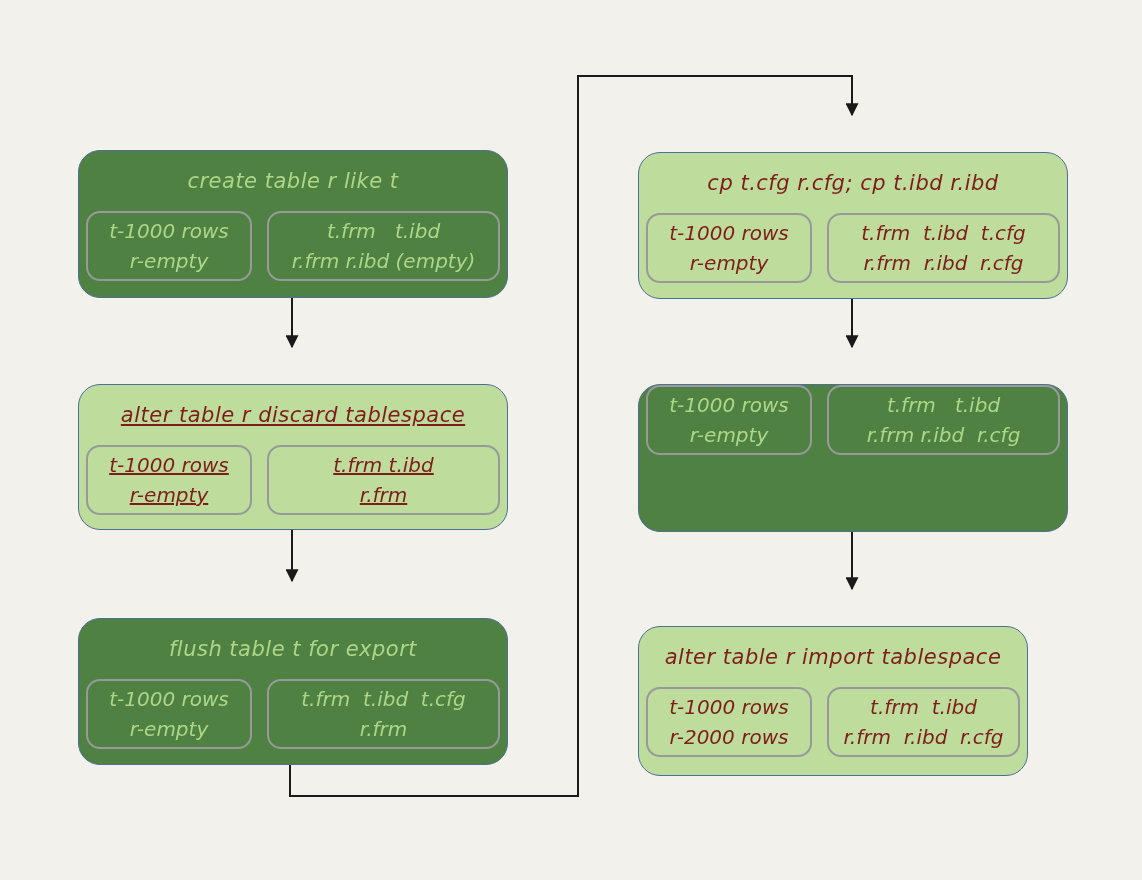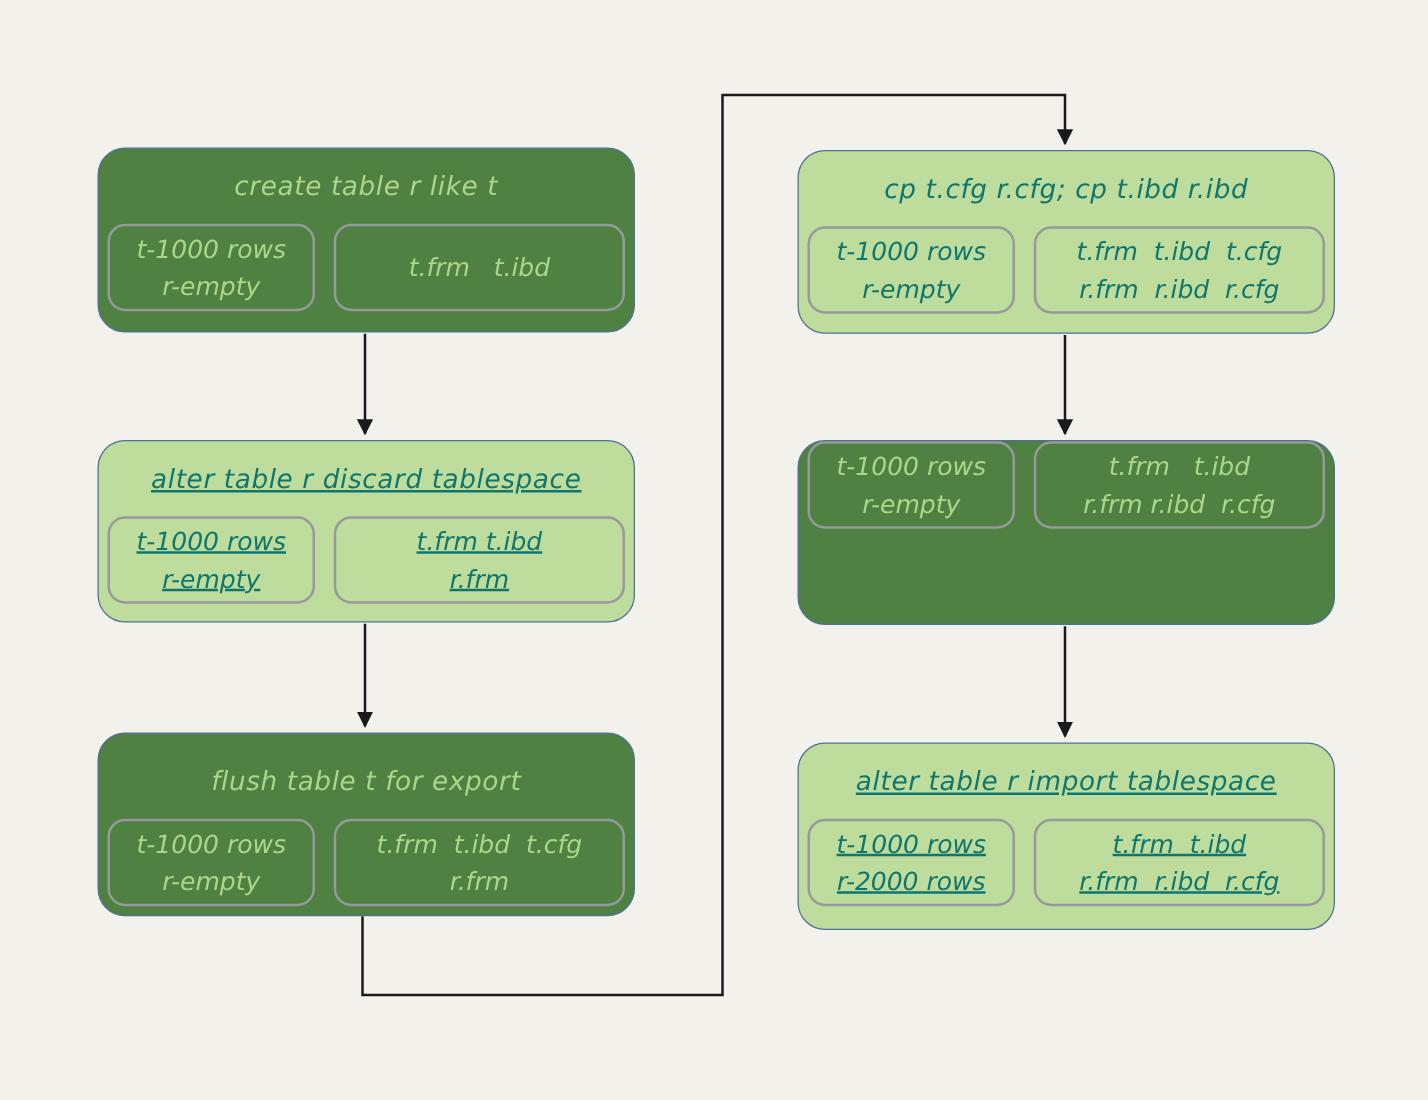--- a/index.html
+++ b/index.html
@@ -25,28 +25,29 @@
   }
   .flow-box {
     position: absolute;
     z-index: 2;
     border: 1.5px solid #4e7096;
     border-radius: 22px;
     box-sizing: border-box;
     display: flex;
     flex-direction: column;
     font-style: italic;
+    margin-top: 32px;
   }
   .flow-box.dark {
     background: #4e8142;
     color: #aed689;
   }
   .flow-box.light {
     background: #bedc9b;
-    color: #0f766e;
+    color: #7f1d1d;
   }
   .box-title {
     height: 60px;
     display: flex;
     align-items: center;
     justify-content: center;
     font-size: 21px;
     letter-spacing: 0.5px;
     white-space: pre;
   }
@@ -92,39 +93,40 @@
 
   <div class="flow-box dark" style="left:78px; top:118px; width:430px; height:148px;">
     <div class="box-title">create table r like t</div>
     <div class="inner-row">
       <div class="inner-box rows-box">
         <span class="inner-line">t-1000 rows</span>
         <span class="inner-line">r-empty</span>
       </div>
       <div class="inner-box files-box">
         <span class="inner-line">t.frm   t.ibd</span>
+        <span class="inner-line">r.frm r.ibd (empty)</span>
       </div>
     </div>
   </div>
 
   <div class="flow-box light" style="left:78px; top:352px; width:430px; height:146px;text-decoration:underline;">
     <div class="box-title">alter table r discard tablespace</div>
     <div class="inner-row">
       <div class="inner-box rows-box">
         <span class="inner-line">t-1000 rows</span>
         <span class="inner-line">r-empty</span>
       </div>
       <div class="inner-box files-box">
         <span class="inner-line">t.frm t.ibd</span>
         <span class="inner-line">r.frm</span>
       </div>
     </div>
   </div>
 
-  <div class="flow-box dark" style="left:78px; top:586px; width:430px; height:147px;justify-content:center;">
+  <div class="flow-box dark" style="left:78px; top:586px; width:430px; height:147px;">
     <div class="box-title">flush table t for export</div>
     <div class="inner-row">
       <div class="inner-box rows-box">
         <span class="inner-line">t-1000 rows</span>
         <span class="inner-line">r-empty</span>
       </div>
       <div class="inner-box files-box">
         <span class="inner-line">t.frm  t.ibd  t.cfg</span>
         <span class="inner-line">r.frm</span>
       </div>
@@ -151,21 +153,21 @@
         <span class="inner-line">t-1000 rows</span>
         <span class="inner-line">r-empty</span>
       </div>
       <div class="inner-box files-box">
         <span class="inner-line">t.frm   t.ibd</span>
         <span class="inner-line">r.frm r.ibd  r.cfg</span>
       </div>
     </div>
   </div>
 
-  <div class="flow-box light" style="left:638px; top:594px; width:430px; height:150px;text-decoration:underline;">
+  <div class="flow-box light" style="left:638px; top:594px; width:390px; height:150px;">
     <div class="box-title">alter table r import tablespace</div>
     <div class="inner-row">
       <div class="inner-box rows-box">
         <span class="inner-line">t-1000 rows</span>
         <span class="inner-line">r-2000 rows</span>
       </div>
       <div class="inner-box files-box">
         <span class="inner-line">t.frm  t.ibd</span>
         <span class="inner-line">r.frm  r.ibd  r.cfg</span>
       </div>

